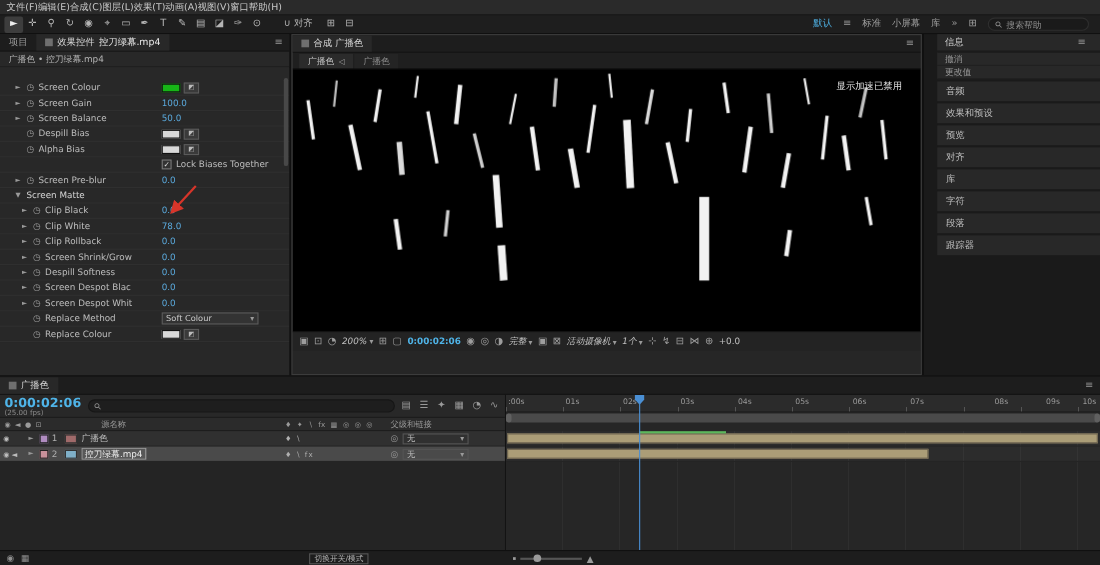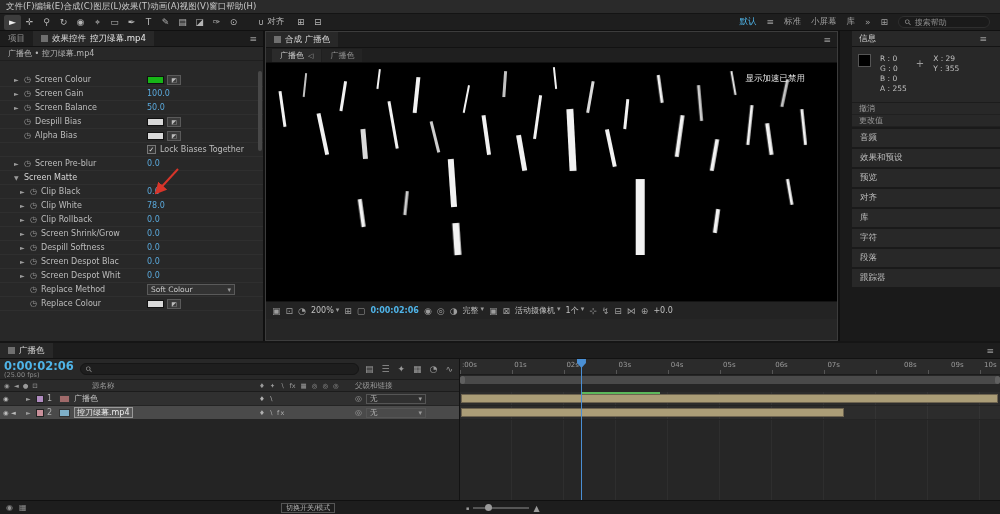--- a/index.html
+++ b/index.html
@@ -56,24 +56,24 @@
   .annotation{position:absolute;left:0;top:0;pointer-events:none;z-index:5;}
   .vscroll{position:absolute;right:1px;top:40px;width:4px;height:80px;background:#484848;border-radius:2px;}
 
   
   .crumbbar{height:15px;background:#1f1f1f;display:flex;align-items:flex-end;gap:1px;padding-left:6px;border-bottom:1px solid #101010;}
   .crumb{height:13px;display:flex;align-items:center;gap:4px;padding:0 8px;background:#2b2b2b;font-size:8px;color:#c8c8c8;}
   .crumb.dim{background:#242424;color:#8f8f8f;}
   .crumb-arrow{color:#9f9f9f;font-size:7px;}
   .viewport{height:238px;background:#000;position:relative;overflow:hidden;}
   .viewport svg{position:absolute;inset:0;width:100%;height:100%;}
-  .overlay{position:absolute;top:10px;right:32px;font-size:8.5px;color:#e2e2e2;}
+  .overlay{position:absolute;top:10px;right:17px;font-size:8.5px;color:#e2e2e2;}
   .compstatus{height:18px;background:#232323;border-top:1px solid #141414;display:flex;align-items:center;gap:5px;padding:0 6px;font-size:8px;color:#a8a8a8;white-space:nowrap;overflow:hidden;}
   .cs-icon{font-size:9px;color:#9d9d9d;}
-  .cs-select{display:flex;gap:2px;align-items:flex-start;color:#c0c0c0;}
+  .cs-select{display:flex;gap:2px;align-items:flex-end;color:#c0c0c0;font-style:italic;}
   .cs-time{color:var(--accent-blue);font-weight:bold;}
   .cs-text{color:#c0c0c0;}
   .center-filler{height:22px;background:#262626;}
 
   
   .info-head{height:16px;display:flex;align-items:center;padding:0 7px;background:#282828;font-size:8.5px;color:#d0d0d0;border-bottom:1px solid #141414;}
   .info-body{display:flex;gap:9px;padding:7px 6px 8px;background:#282828;}
   .blackswatch{width:13px;height:13px;background:#000;border:1px solid #555;}
   .info-line{font-size:7.5px;color:#c0c0c0;line-height:10px;white-space:nowrap;}
   .plus{color:#9a9a9a;font-size:10px;margin-top:4px;}
@@ -432,34 +432,20 @@
           <span class="cs-text">+0.0</span>
         </div>
       <div class="center-filler"></div>
     </div>
 
     <div class="panel right">
       <div class="info-head">
         <span>信息</span>
         <span class="burger">≡</span>
       </div>
-      <div class="info-body">
-        <div class="blackswatch"></div>
-        <div id="rgba">
-            <div class="info-line">R : 0</div>
-            <div class="info-line">G : 0</div>
-            <div class="info-line">B : 0</div>
-            <div class="info-line">A : 255</div>
-          </div>
-        <div class="plus">+</div>
-        <div id="xy">
-            <div class="info-line">X : 29</div>
-            <div class="info-line">Y : 355</div>
-          </div>
-      </div>
       <div class="actions" id="actions">
           <div class="action-line">撤消</div>
           <div class="action-line">更改值</div>
         </div>
       <div id="sidepanels">
           <div class="side-item">音频</div>
           <div class="side-item">效果和预设</div>
           <div class="side-item">预览</div>
           <div class="side-item">对齐</div>
           <div class="side-item">库</div>

